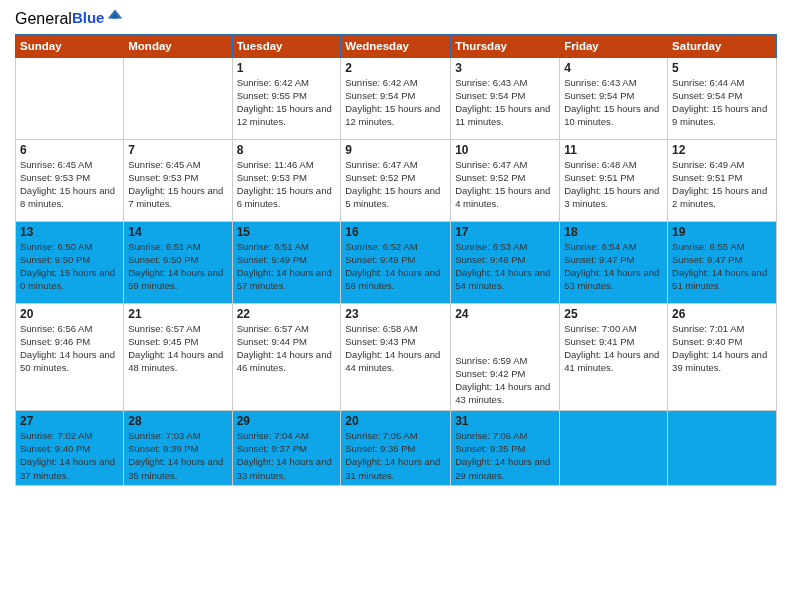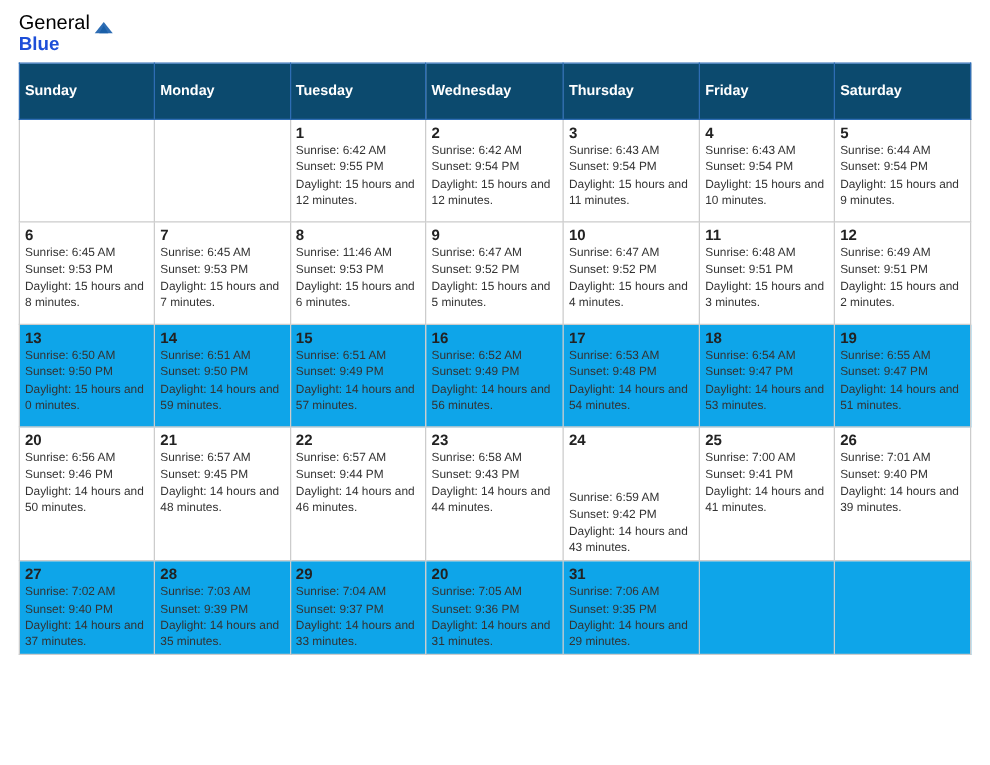--- a/index.html
+++ b/index.html
@@ -21,21 +21,20 @@
       justify-content: space-between;
       align-items: flex-start;
       margin-bottom: 6px;
     }
     .logo {
       display: flex;
       align-items: center;
     }
     .logo-text {
       display: flex;
-      flex-direction: column;
       line-height: 1.1;
     }
     .logo-blue {
       font-size: 15px;
       font-weight: bold;
       color: #1d4ed8;
     }
     .logo-icon {
       width: 18px;
       height: 18px;
@@ -52,25 +51,25 @@
     }
     .subtitle {
       font-size: 13px;
       color: #444;
     }
     .calendar {
       width: 100%;
       border-collapse: collapse;
     }
     .calendar th {
-      background: #0c4a6e;
+      background: #c2410c;
       color: #fff;
       font-size: 11.5px;
       font-weight: bold;
-      padding: 16px 4px;
+      padding: 5px 4px;
       text-align: left;
       border: 1px solid #2e6db4;
     }
     .calendar td {
       border: 1px solid #ccc;
       vertical-align: top;
       padding: 3px 4px;
       width: 113px;
       height: 82px;
       background: #fff;

